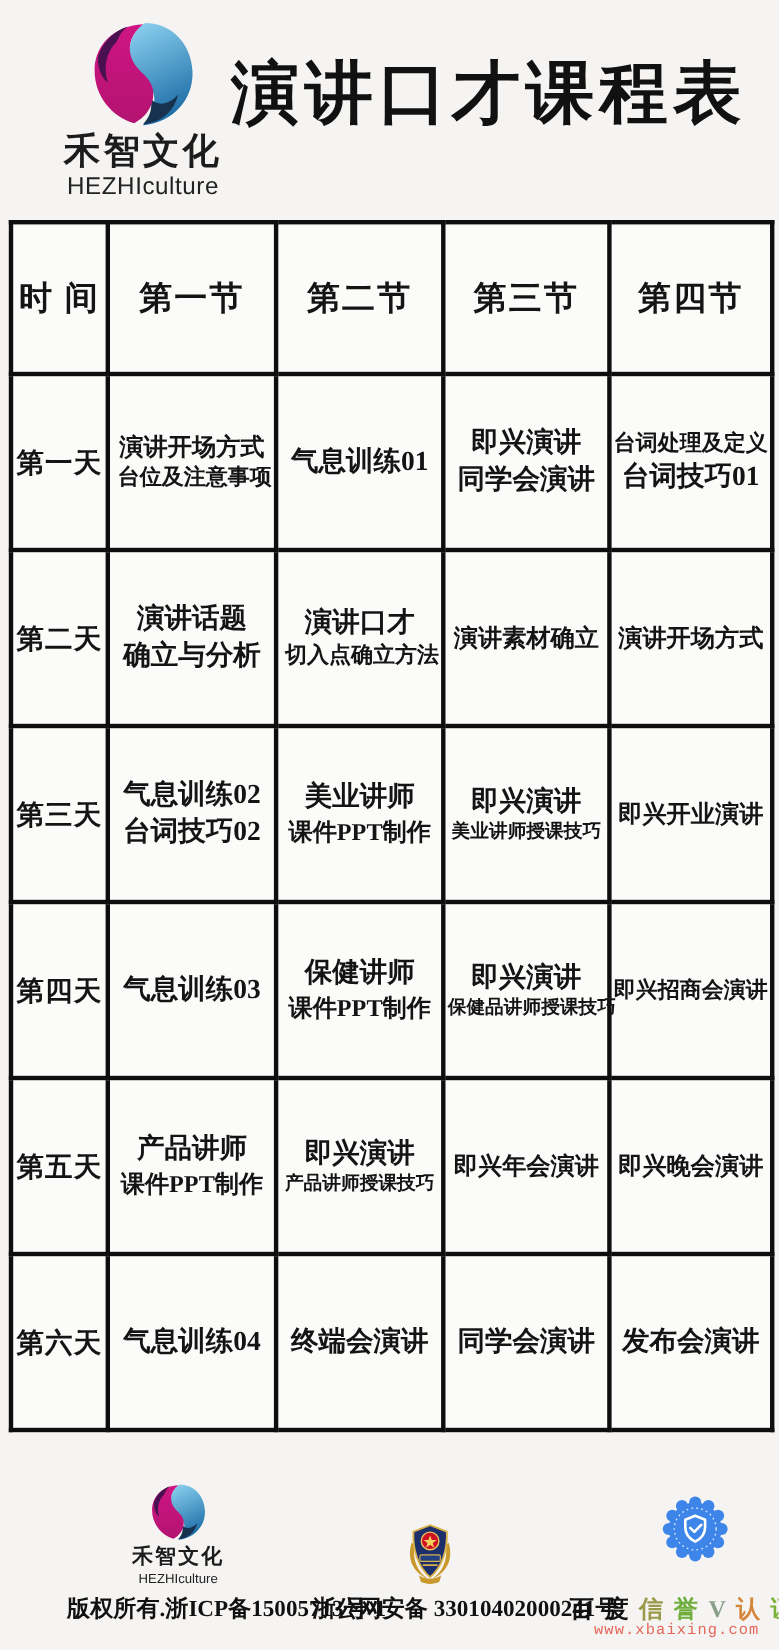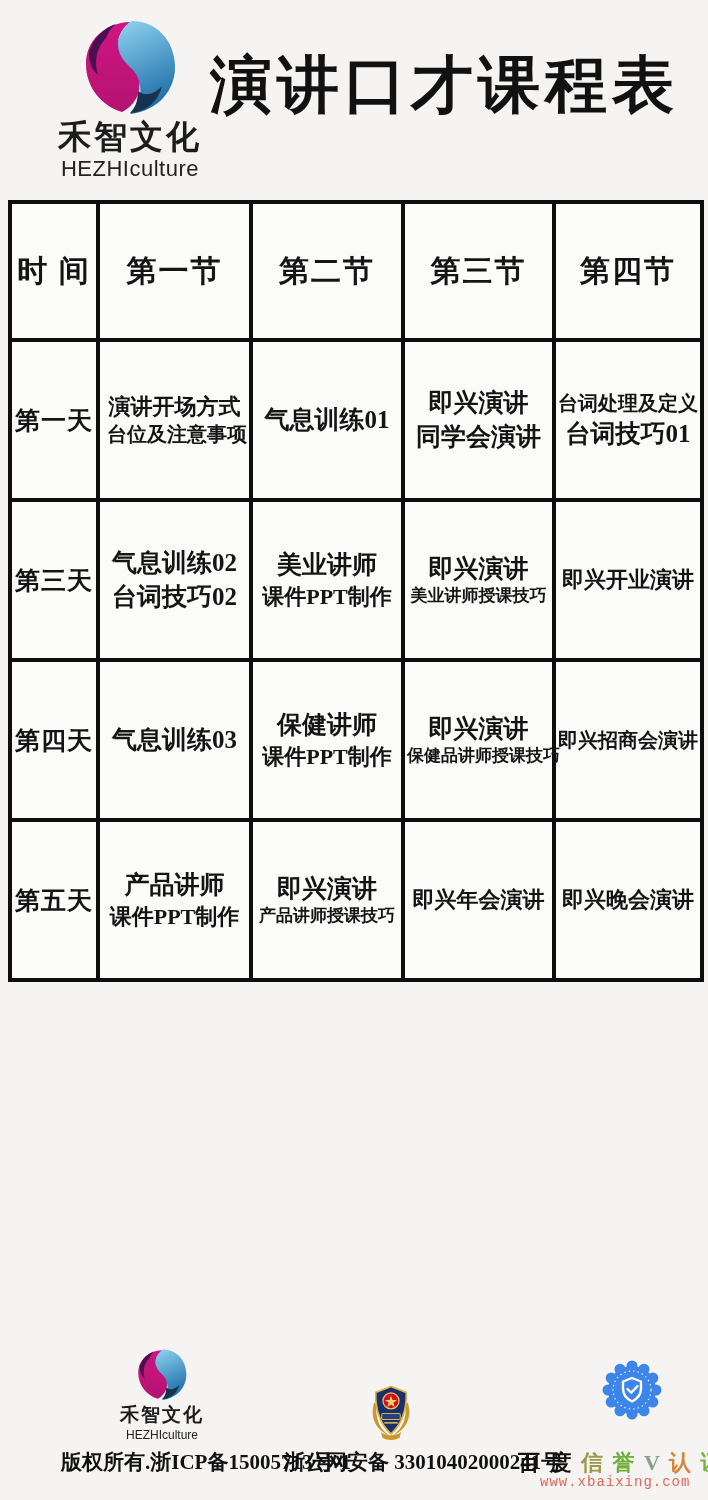--- a/index.html
+++ b/index.html
@@ -102,20 +102,37 @@
         <td>
           <span class="ln t1">即兴演讲</span>
           <span class="ln t1">同学会演讲</span>
         </td>
         <td>
           <span class="ln t3">台词处理及定义</span>
           <span class="ln t1">台词技巧01</span>
         </td>
       </tr>
       <tr class="data-row">
+        <td class="day">第二天</td>
+        <td>
+          <span class="ln t1">演讲话题</span>
+          <span class="ln t1">确立与分析</span>
+        </td>
+        <td>
+          <span class="ln t1">演讲口才</span>
+          <span class="ln t3">切入点确立方法</span>
+        </td>
+        <td>
+          <span class="ln t2">演讲素材确立</span>
+        </td>
+        <td>
+          <span class="ln t2">演讲开场方式</span>
+        </td>
+      </tr>
+      <tr class="data-row">
         <td class="day">第三天</td>
         <td>
           <span class="ln t1">气息训练02</span>
           <span class="ln t1">台词技巧02</span>
         </td>
         <td>
           <span class="ln t1">美业讲师</span>
           <span class="ln t2">课件PPT制作</span>
         </td>
         <td>
@@ -151,20 +168,35 @@
         </td>
         <td>
           <span class="ln t1">即兴演讲</span>
           <span class="ln t4">产品讲师授课技巧</span>
         </td>
         <td>
           <span class="ln t2">即兴年会演讲</span>
         </td>
         <td>
           <span class="ln t2">即兴晚会演讲</span>
+        </td>
+      </tr>
+      <tr class="data-row">
+        <td class="day">第六天</td>
+        <td>
+          <span class="ln t1">气息训练04</span>
+        </td>
+        <td>
+          <span class="ln t1">终端会演讲</span>
+        </td>
+        <td>
+          <span class="ln t1">同学会演讲</span>
+        </td>
+        <td>
+          <span class="ln t1">发布会演讲</span>
         </td>
       </tr>
     </tbody>
   </table>
 
   <div class="f-brand">
     <div class="swirl">
       <svg viewBox="0 0 100 100" width="100%" height="100%">
         <path d="M52,3 C76,3 94,22 95,47 C96,72 78,93 50,96 C60,84 63,73 58,63 C52,51 40,48 38,34 C36,20 43,8 52,3 Z" fill="url(#gB)"></path>
         <path d="M50,95 C66,94 78,84 82,68 C74,77 64,79 57,72 C59,82 55,90 50,95 Z" fill="#16324f"></path>

